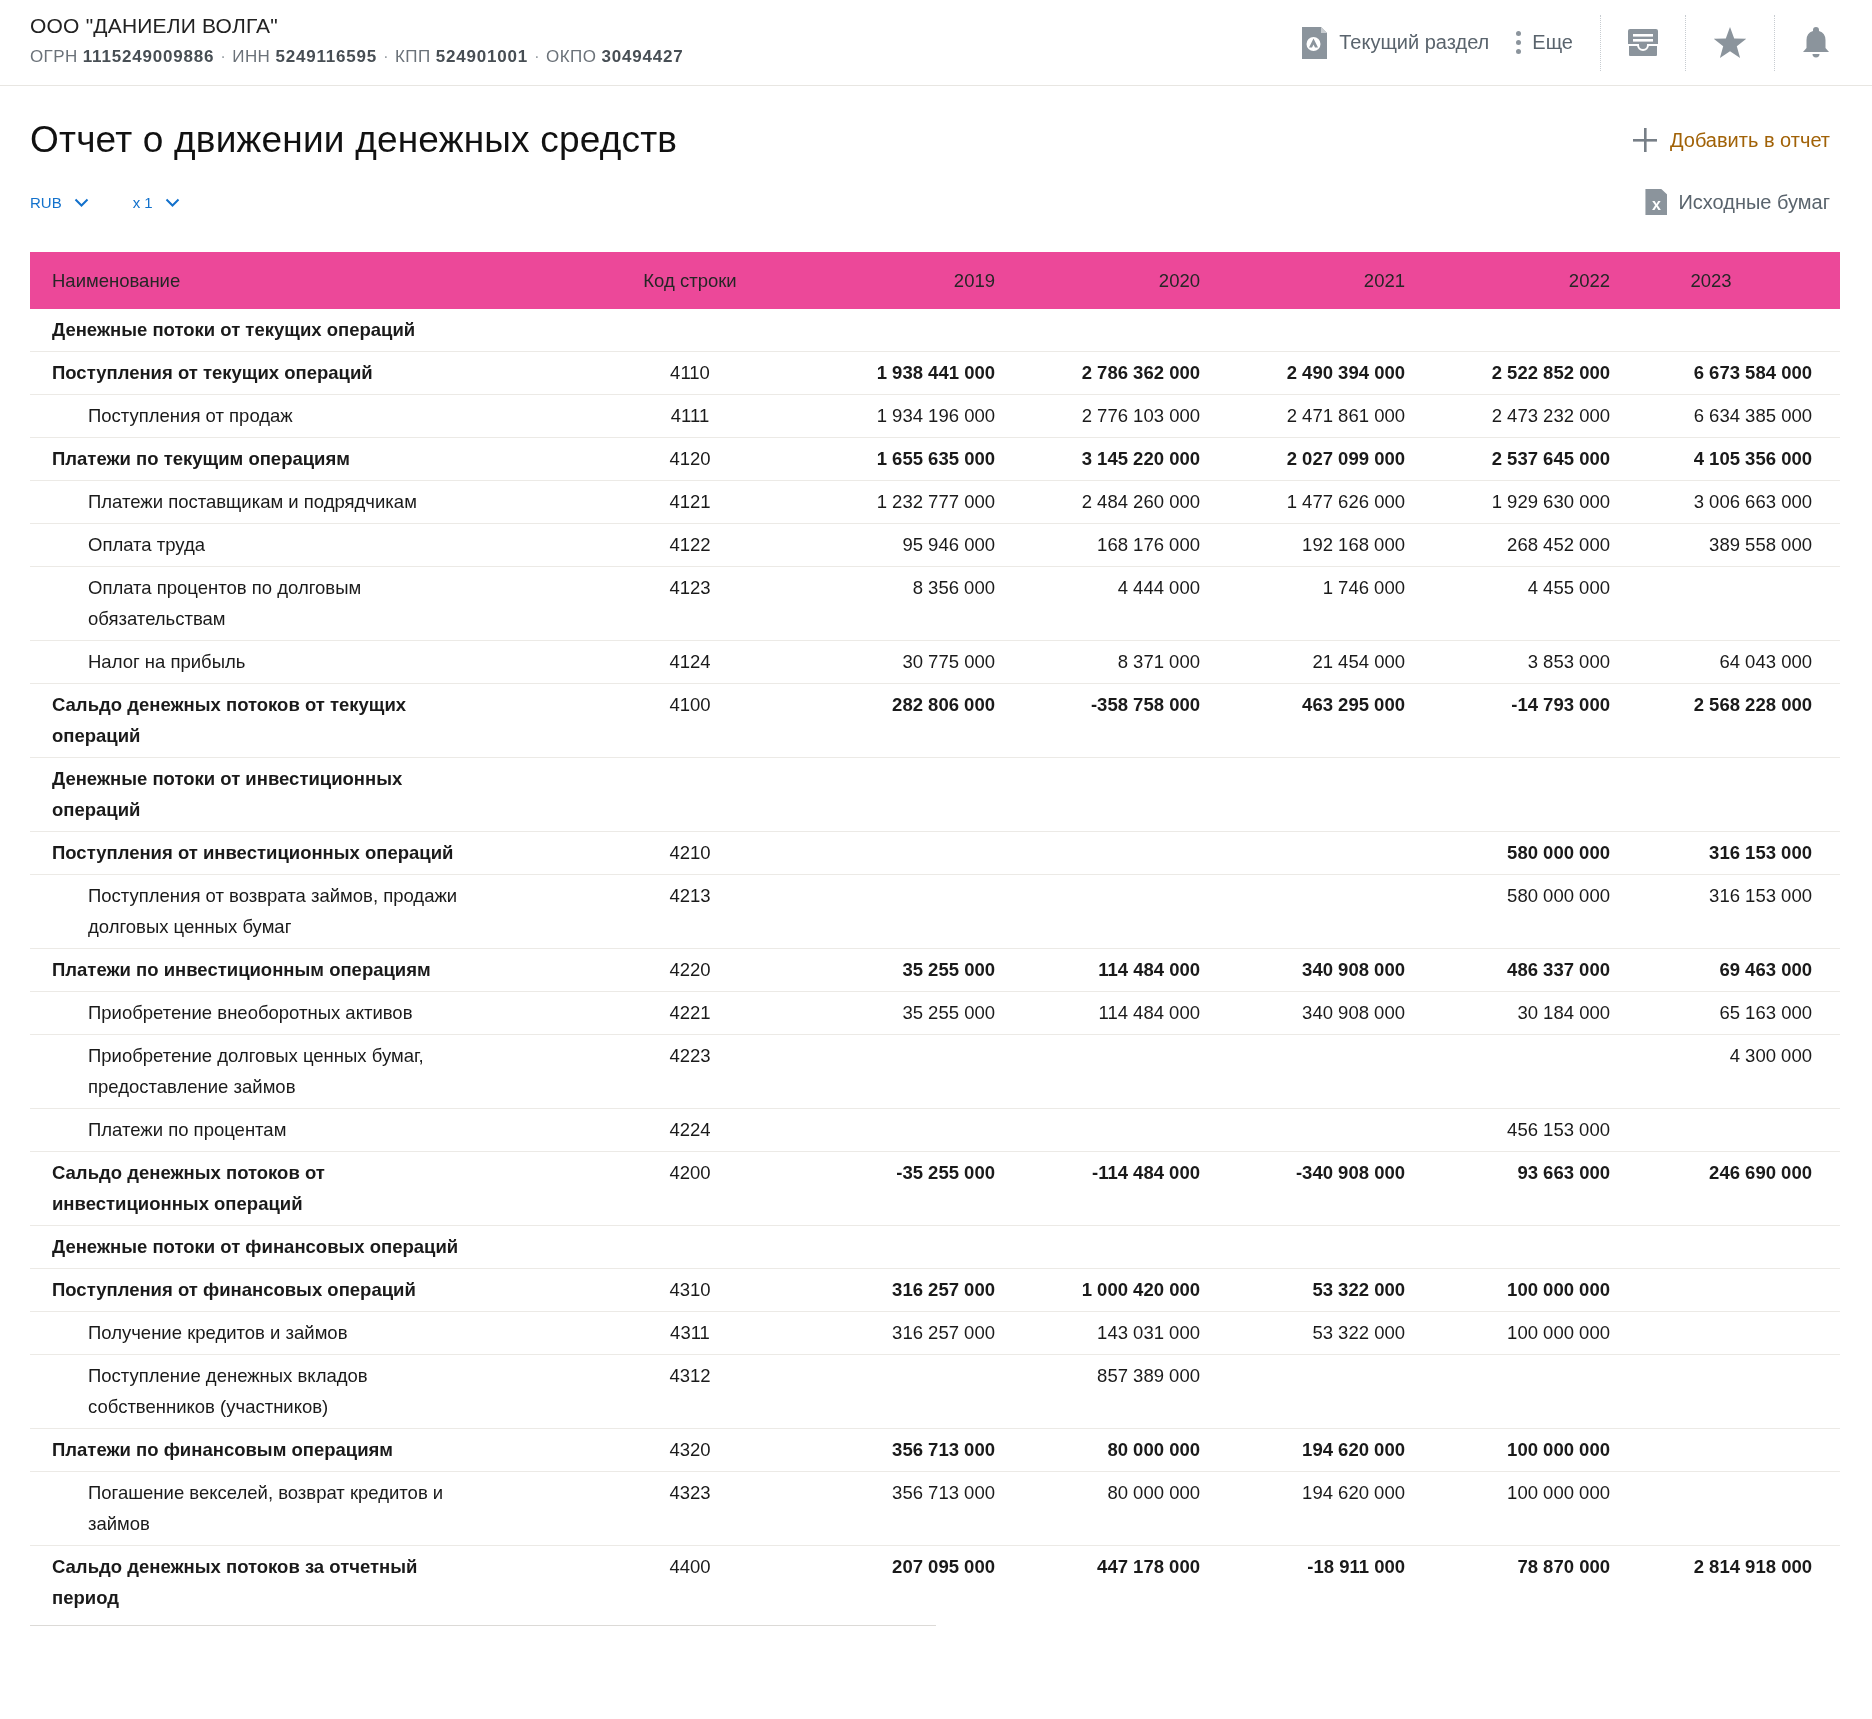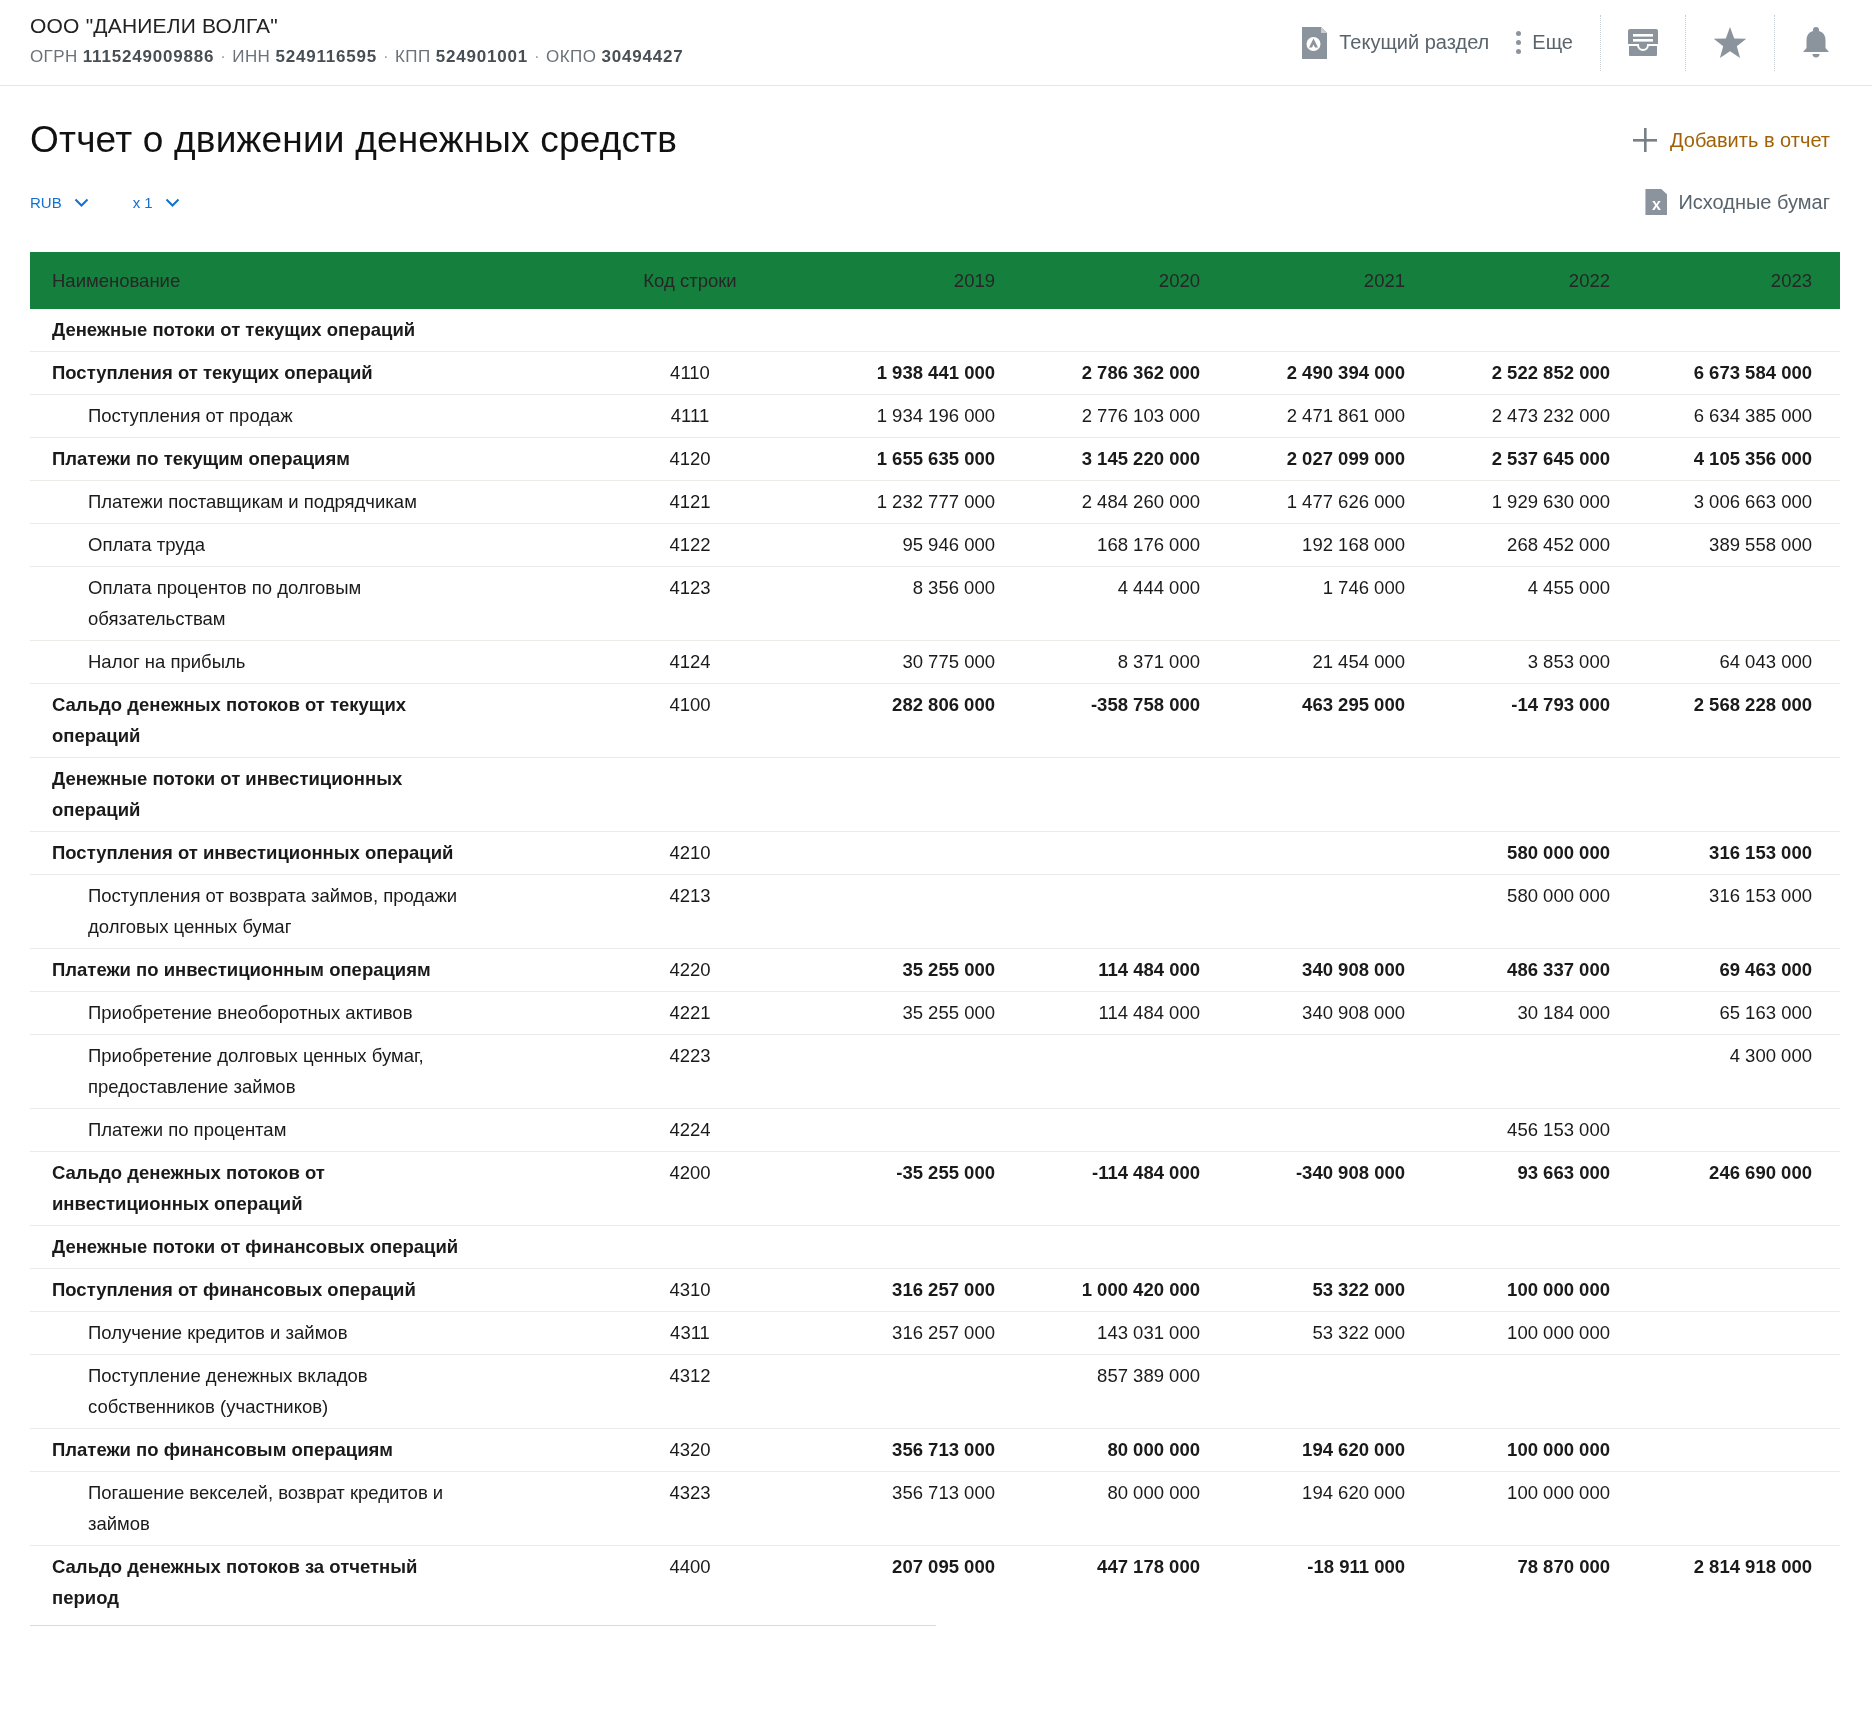--- a/index.html
+++ b/index.html
@@ -34,26 +34,26 @@
   .xls-badge { width:22px; height:26px; position:relative; background:#8b949c;
     clip-path:polygon(0 0, 72% 0, 100% 22%, 100% 100%, 0 100%); }
   .xls-badge span { position:absolute; left:0; right:0; bottom:1px; text-align:center;
     color:#fff; font-size:16px; font-weight:700; font-family:"Liberation Sans",sans-serif; }
 
   table.report { margin-top:37px; width:1800px; border-collapse:collapse; table-layout:fixed; }
   col.c-name  { width:560px; }
   col.c-code  { width:200px; }
   col.c-y     { width:205px; }
   col.c-ylast { width:230px; }
-  thead th { background:#15803d; font-weight:400; font-size:18.5px; color:#262626;
+  thead th { background:#ec4899; font-weight:400; font-size:18.5px; color:#262626;
     height:57px; vertical-align:middle; }
   thead th.h-name { text-align:left; padding-left:22px; }
   thead th.h-code { text-align:center;margin-top:22px; }
   thead th.h-year { text-align:right; }
-  thead th.h-year.last { padding-right:28px; }
+  thead th.h-year.last { padding-right:28px;text-align:center; }
 
   tbody td { border-top:1px solid #eceae6; vertical-align:top;
     padding:5px 0 6px; font-size:18.5px; line-height:31px; white-space:nowrap; }
   tbody tr:first-child td { border-top:none; }
   td.t-name { padding-left:22px; white-space:normal; }
   td.t-name .nm { max-width:420px; }
   tr.item td.t-name { padding-left:58px; }
   tr.item td.t-name .nm { max-width:384px; }
   td.t-code { text-align:center; color:#1a1a1a; }
   td.t-val { text-align:right; }

